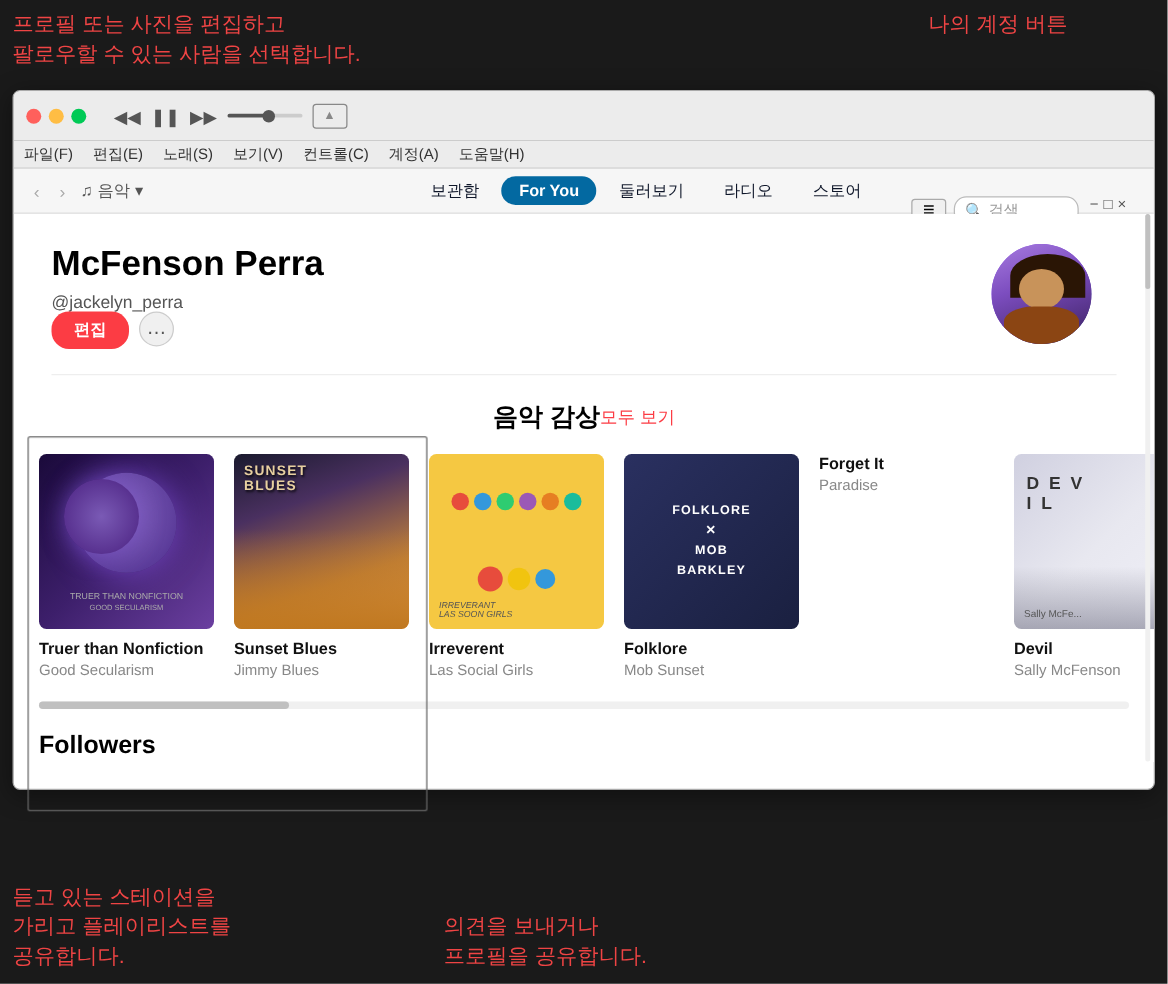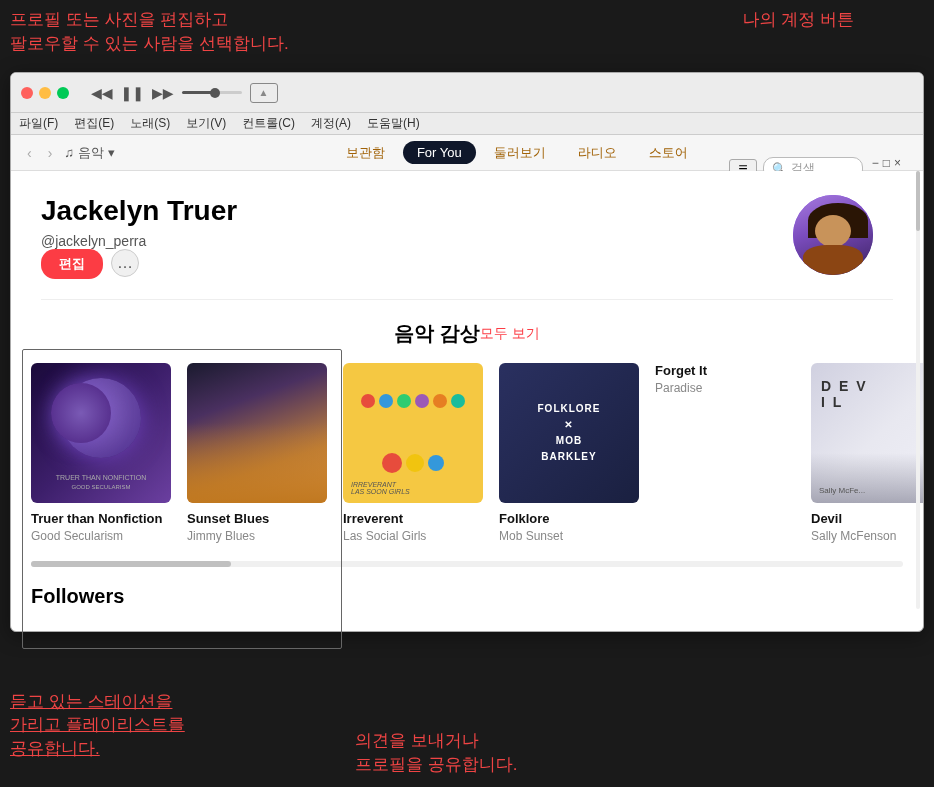--- a/index.html
+++ b/index.html
@@ -29,24 +29,23 @@
     }
 
     .ann-top-right {
       top: 8px;
       right: 80px;
       text-align: right;
     }
 
     
     .ann-bottom-left {
-      bottom: 26px;
+      bottom: 10px;
       left: 10px;
       width: 330px;
-      text-decoration: underline;
     }
 
     .ann-bottom-right {
       bottom: 10px;
       left: 355px;
       width: 280px;
     }
 
     
     .itunes-window {
@@ -222,29 +221,29 @@
       align-items: center;
       justify-content: center;
       gap: 4px;
     }
 
     .nav-tab {
       padding: 4px 14px;
       border-radius: 14px;
       font-size: 13px;
       cursor: pointer;
-      color: #a16207;
+      color: #0f172a;
       border: none;
       background: none;
     }
 
     .nav-tab.active {
-      background: #0f172a;
+      background: #0369a1;
       color: #fff;
-      font-weight: 400;
+      font-weight: 700;
     }
 
     
     .main-content {
       background: #fff;
       height: calc(100% - 120px);
       overflow-y: auto;
       position: relative;
     }
 
@@ -679,21 +678,21 @@
       <button class="nav-tab">둘러보기</button>
       <button class="nav-tab">라디오</button>
       <button class="nav-tab">스토어</button>
     </div>
   </div>
 
   <div class="main-content">
 
     <div class="profile-section">
       <div class="profile-info">
-        <div class="profile-name">Jackelyn Truer</div>
+        <div class="profile-name">McFenson Perra</div>
         <div class="profile-handle">@jackelyn_perra</div>
         <div class="profile-actions">
           <button class="btn-edit">편집</button>
           <button class="btn-more">…</button>
         </div>
       </div>
       <div class="profile-avatar">
         <div class="avatar-silhouette">
           <div class="avatar-hair"></div>
           <div class="avatar-face"></div>
@@ -716,20 +715,21 @@
           <div class="album-cover album-1">
             <div style="position:absolute;top:15px;left:50%;transform:translateX(-50%);width:80px;height:80px;background:radial-gradient(circle at 40% 40%, #8a6bc5, #4a2a8a);border-radius:50%;box-shadow:0 0 25px rgba(130,80,220,0.7);"></div>
             <div style="position:absolute;bottom:12px;left:8px;right:8px;font-size:7px;color:#aaa;text-align:center;line-height:1.2;">TRUER THAN NONFICTION<br><span style="font-size:6px;">GOOD SECULARISM</span></div>
           </div>
           <div class="album-title">Truer than Nonfiction</div>
           <div class="album-artist">Good Secularism</div>
         </div>
 
         <div class="album-item">
           <div class="album-cover album-2">
+            <div style="position:absolute;top:8px;left:8px;right:8px;font-size:11px;font-weight:900;color:#e8d0a0;letter-spacing:1px;line-height:1.1;text-shadow:1px 1px 2px rgba(0,0,0,0.8);">SUNSET<br>BLUES</div>
             <div style="position:absolute;bottom:0;left:0;right:0;height:80px;background:linear-gradient(to top, #c07820, transparent);border-radius:0 0 6px 6px;"></div>
           </div>
           <div class="album-title">Sunset Blues</div>
           <div class="album-artist">Jimmy Blues</div>
         </div>
 
         <div class="album-item">
           <div class="album-cover album-3">
             <div class="album-3-dots">
               <div class="dot" style="background:#e74c3c;"></div>

